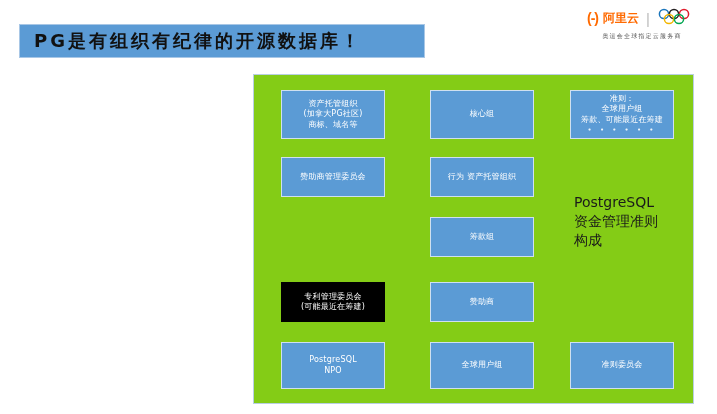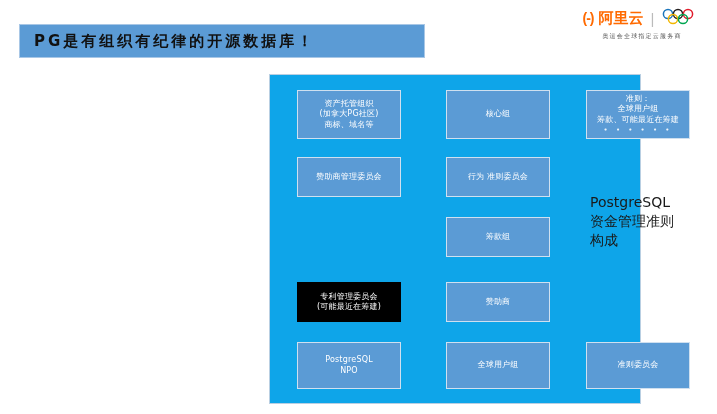--- a/index.html
+++ b/index.html
@@ -24,21 +24,21 @@
     width: 406px;
     height: 34px;
     background: #5b9bd5;
     border: 1px solid #a8c7e6;
     box-sizing: border-box;
     display: flex;
     align-items: center;
   }
   .title-text {
     color: #111111;
-    font-size: 15px;
+    font-size: 18px;
     font-weight: bold;
     letter-spacing: 3px;
     padding-left: 14px;
     white-space: nowrap;
     font-family: "DejaVu Sans", "Liberation Sans", sans-serif;
   }
 
   
   .brand {
     position: absolute;
@@ -58,21 +58,21 @@
   .ali-mark {
     display: inline-flex;
     align-items: center;
     font-size: 14px;
     font-weight: bold;
     color: #ff6a00;
     letter-spacing: -1px;
     line-height: 1;
   }
   .ali-name {
-    font-size: 15px;
+    font-size: 12px;
     font-weight: bold;
     color: #ff6a00;
     line-height: 1;
     font-family: "DejaVu Sans", "Liberation Sans", sans-serif;
   }
   .brand-sep {
     color: #bbbbbb;
     font-size: 15px;
     line-height: 1;
     margin: 0 2px;
@@ -87,26 +87,25 @@
     letter-spacing: 1.2px;
     white-space: nowrap;
     font-family: "DejaVu Sans", "Liberation Sans", sans-serif;
   }
 
   
   .diagram {
     position: absolute;
     left: 253px;
     top: 74px;
-    width: 372px;
+    width: 441px;
     height: 330px;
     border: 1px solid #b9cfe2;
     box-sizing: border-box;
-    background: #0ea5e9;
-    margin-left: 16px;
+    background: #84cc16;
   }
 
   .node {
     position: absolute;
     background: #5b9bd5;
     border: 1px solid #cfe0f0;
     box-sizing: border-box;
     display: flex;
     flex-direction: column;
     align-items: center;
@@ -202,21 +201,21 @@
   </div>
   <div class="node c1 r5">
     <span class="ln">PostgreSQL</span>
     <span class="ln">NPO</span>
   </div>
 
   <div class="node c2 r1">
     <span class="ln">核心组</span>
   </div>
   <div class="node c2 r2">
-    <span class="ln">行为 准则委员会</span>
+    <span class="ln">行为 资产托管组织</span>
   </div>
   <div class="node c2 r3">
     <span class="ln">筹款组</span>
   </div>
   <div class="node c2 r5">
     <span class="ln">全球用户组</span>
   </div>
   <div class="node c2 r4">
     <span class="ln">赞助商</span>
   </div>

